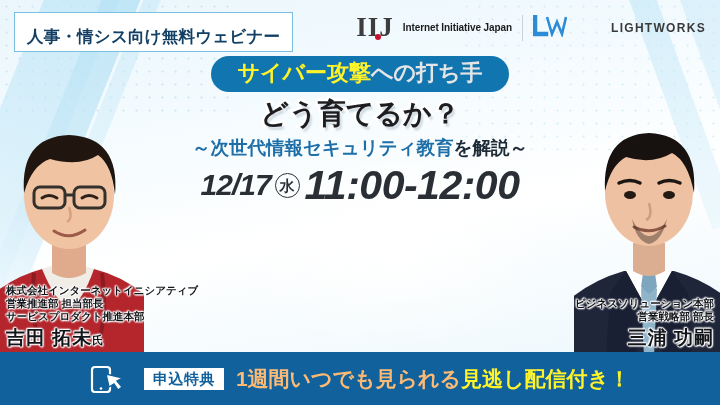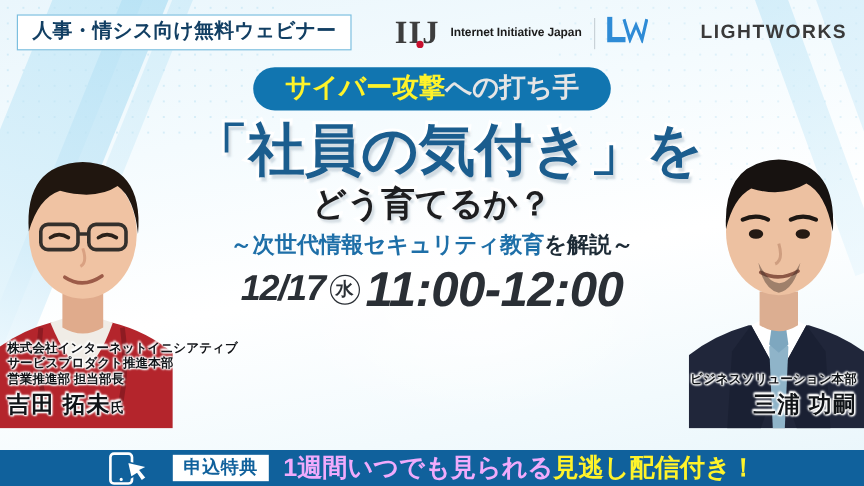--- a/index.html
+++ b/index.html
@@ -78,21 +78,21 @@
     right: 0; top: 0; width: 260px; height: 150px;
     background-image: radial-gradient(#c9e7f5 1.1px, transparent 1.2px);
     background-size: 13px 13px;
     opacity: .5;
   }
 
   
   .eyebrow {
     position: absolute;
     left: 14px; top: 12px;
-    padding: 5px 12px 6px 12px;
+    padding: 15px 12px 6px 12px;
     background: #ffffff;
     border: 1px solid #7bbfdf;
     color: #123f63;
     font-size: 16.5px;
     font-weight: bold;
     letter-spacing: .2px;
     line-height: 1;
     white-space: nowrap;
   }
 
@@ -127,21 +127,21 @@
     font-weight: bold;
     color: #1c1c1c;
     letter-spacing: -.1px;
   }
   .logo-divider {
     width: 1px; height: 26px;
     background: #c9d2d8;
   }
   .logo-lw { display: flex; align-items: center; gap: 8px; }
   .lw-text {
-    font-size: 16px;
+    font-size: 12px;
     font-weight: bold;
     color: #3a3a3a;
     letter-spacing: 1.3px;
     padding-left: 36px;
   }
 
   
   .photo { position: absolute; bottom: 48px; width: 150px; height: 250px; overflow: hidden; }
   .photo-left  { left: -6px; }
   .photo-right { right: -4px; }
@@ -238,40 +238,40 @@
     font-weight: bold;
     letter-spacing: 1px;
     white-space: nowrap;
   }
   .credit .name .suffix { font-size: 11px; letter-spacing: 0; }
 
   
   .bottombar {
     position: absolute;
     left: 0; right: 0; bottom: 0;
-    height: 30px;
+    height: 53px;
     background: #10619c;
     display: flex;
     align-items: center;
     justify-content: center;
     gap: 12px;
   }
   .bb-icon { display: flex; align-items: center; }
   .bb-tag {
     background: #ffffff;
     color: #10619c;
     font-size: 15px;
     font-weight: bold;
     padding: 3px 9px 4px 9px;
     line-height: 1;
     letter-spacing: .5px;
     white-space: nowrap;
   }
   .bb-text { font-size: 21px; font-weight: bold; line-height: 1; white-space: nowrap; }
-  .bb-text .white { color: #f0abfc; }
+  .bb-text .white { color: #fdba74; }
   .bb-text .yellow { color: #fff32a; }
 </style>
 </head>
 <body>
 
 <div id="banner">
 
   <div class="bg-layer">
     <div class="diag diag-a"></div>
     <div class="diag diag-b"></div>
@@ -372,43 +372,43 @@
         <path d="M60 120 Q75 128 91 119" stroke="#8c5745" stroke-width="3" fill="none" stroke-linecap="round"></path>
         <path d="M58 112 Q75 146 93 112 Q88 134 75 137 Q62 134 58 112 Z" fill="#40302a" opacity=".45"></path>
       </g>
     </svg>
   </div>
 
   <div class="center">
     <div class="pill">
       <span class="hl">サイバー攻撃</span><span class="rest">への打ち手</span>
     </div>
-    <div class="headline1">「社員の気付き」を</div>
     <div class="headline2">どう育てるか？</div>
     <div class="subtitle">
       <span class="blue">～次世代情報セキュリティ教育</span><span class="dark">を解説～</span>
     </div>
     <div class="datetime">
       <span class="dt-date">12/17</span>
       <span class="dt-day">水</span>
       <span class="dt-time">11:00-12:00</span>
     </div>
   </div>
 
   <div class="credit credit-left">
     <div class="org">株式会社インターネットイニシアティブ</div>
+    <div class="org">営業推進部 担当部長</div>
     <div class="org">サービスプロダクト推進本部</div>
-    <div class="org">営業推進部 担当部長</div>
     <div class="name">
       <span>吉田 拓未</span><span class="suffix">氏</span>
     </div>
   </div>
 
   <div class="credit credit-right">
     <div class="org">ビジネスソリューション本部</div>
+    <div class="org">営業戦略部 部長</div>
     <div class="name">三浦 功嗣</div>
   </div>
 
   <div class="bottombar">
     <span class="bb-icon">
       <svg width="42" height="28" viewBox="0 0 42 28" aria-hidden="true">
         <rect x="2" y="2" width="18" height="25" rx="3" fill="none" stroke="#ffffff" stroke-width="2.2"></rect>
         <circle cx="11" cy="23.5" r="1.3" fill="#ffffff"></circle>
         <path d="M16 9 L33 13 L27 16 L32 22 L28 25 L24 19 L19 22 Z" fill="#ffffff" stroke="#10619c" stroke-width="1.4"></path>
       </svg>

